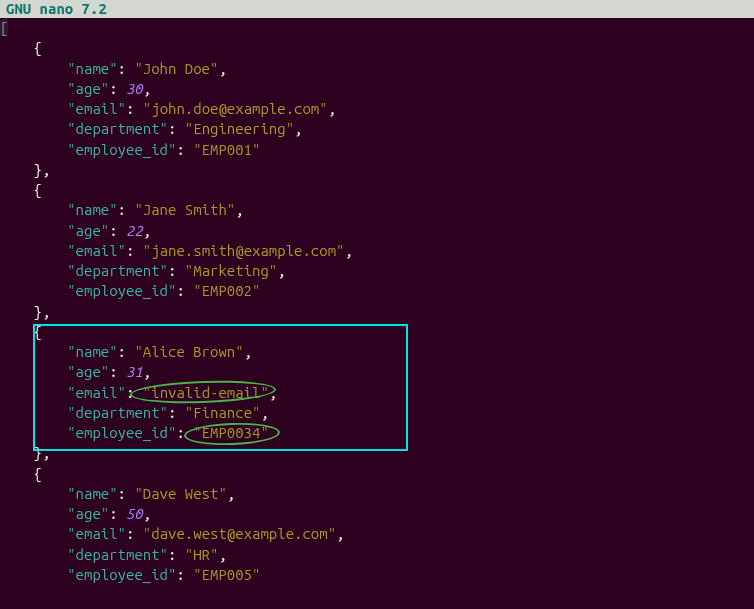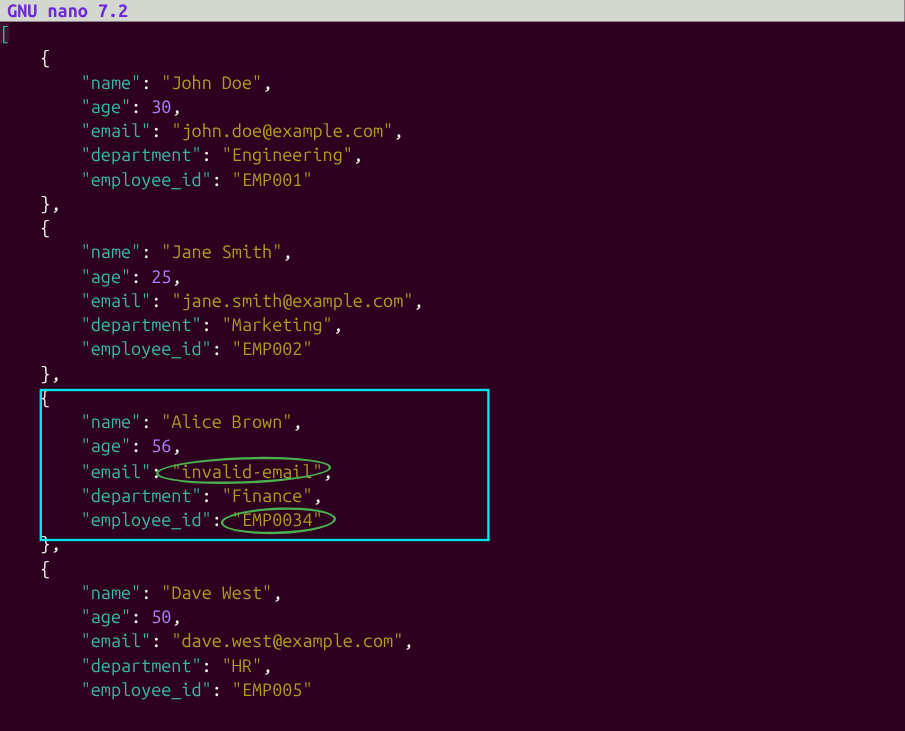--- a/index.html
+++ b/index.html
@@ -12,39 +12,39 @@
       font-family: 'Ubuntu Mono', 'DejaVu Sans Mono', 'Consolas', monospace;
       font-size: 15px;
       line-height: 1.35;
       width: 754px;
       height: 609px;
       overflow: hidden;
       position: relative;
     }
     .titlebar {
       background: #d3d7cf;
-      color: #6d28d9;
+      color: #0f766e;
       display: flex;
       justify-content: space-between;
       padding: 0 6px;
       height: 18px;
       align-items: center;
       font-weight: bold;
     }
     .content {
       padding: 0;
       position: relative;
     }
     .line {
       white-space: pre;
       padding-left: 0;
     }
     .key { color: #3cb4a4; }
     .str { color: #ad9a27; }
-    .num { color: #ae81ff; }
+    .num { color: #ae81ff; font-style: italic; }
     .brace { color: #f8f8f2; }
     .comma { color: #f8f8f2; }
     .colon { color: #f8f8f2; }
     .bracket-start {
       color: #3cb4a4;
       background: #401030;
     }
     .highlight-box {
       position: absolute;
       border: 2px solid #00e5e5;
@@ -68,28 +68,28 @@
 <div class="line"><span class="bracket-start">[</span></div>
 <div class="line">    <span class="brace">{</span></div>
 <div class="line">        <span class="key">"name"</span><span class="colon">: </span><span class="str">"John Doe"</span><span class="comma">,</span></div>
 <div class="line">        <span class="key">"age"</span><span class="colon">: </span><span class="num">30</span><span class="comma">,</span></div>
 <div class="line">        <span class="key">"email"</span><span class="colon">: </span><span class="str">"john.doe@example.com"</span><span class="comma">,</span></div>
 <div class="line">        <span class="key">"department"</span><span class="colon">: </span><span class="str">"Engineering"</span><span class="comma">,</span></div>
 <div class="line">        <span class="key">"employee_id"</span><span class="colon">: </span><span class="str">"EMP001"</span></div>
 <div class="line">    <span class="brace">},</span></div>
 <div class="line">    <span class="brace">{</span></div>
 <div class="line">        <span class="key">"name"</span><span class="colon">: </span><span class="str">"Jane Smith"</span><span class="comma">,</span></div>
-<div class="line">        <span class="key">"age"</span><span class="colon">: </span><span class="num">25</span><span class="comma">,</span></div>
+<div class="line">        <span class="key">"age"</span><span class="colon">: </span><span class="num">22</span><span class="comma">,</span></div>
 <div class="line">        <span class="key">"email"</span><span class="colon">: </span><span class="str">"jane.smith@example.com"</span><span class="comma">,</span></div>
 <div class="line">        <span class="key">"department"</span><span class="colon">: </span><span class="str">"Marketing"</span><span class="comma">,</span></div>
 <div class="line">        <span class="key">"employee_id"</span><span class="colon">: </span><span class="str">"EMP002"</span></div>
 <div class="line">    <span class="brace">},</span></div>
 <div class="line">    <span class="brace">{</span></div>
 <div class="line">        <span class="key">"name"</span><span class="colon">: </span><span class="str">"Alice Brown"</span><span class="comma">,</span></div>
-<div class="line">        <span class="key">"age"</span><span class="colon">: </span><span class="num">56</span><span class="comma">,</span></div>
+<div class="line">        <span class="key">"age"</span><span class="colon">: </span><span class="num">31</span><span class="comma">,</span></div>
 <div class="line">        <span class="key">"email"</span><span class="colon">: </span><span class="str">"invalid-email"</span><span class="comma">,</span></div>
 <div class="line">        <span class="key">"department"</span><span class="colon">: </span><span class="str">"Finance"</span><span class="comma">,</span></div>
 <div class="line">        <span class="key">"employee_id"</span><span class="colon">: </span><span class="str">"EMP0034"</span></div>
 <div class="line">    <span class="brace">},</span></div>
 <div class="line">    <span class="brace">{</span></div>
 <div class="line">        <span class="key">"name"</span><span class="colon">: </span><span class="str">"Dave West"</span><span class="comma">,</span></div>
 <div class="line">        <span class="key">"age"</span><span class="colon">: </span><span class="num">50</span><span class="comma">,</span></div>
 <div class="line">        <span class="key">"email"</span><span class="colon">: </span><span class="str">"dave.west@example.com"</span><span class="comma">,</span></div>
 <div class="line">        <span class="key">"department"</span><span class="colon">: </span><span class="str">"HR"</span><span class="comma">,</span></div>
 <div class="line">        <span class="key">"employee_id"</span><span class="colon">: </span><span class="str">"EMP005"</span></div>

